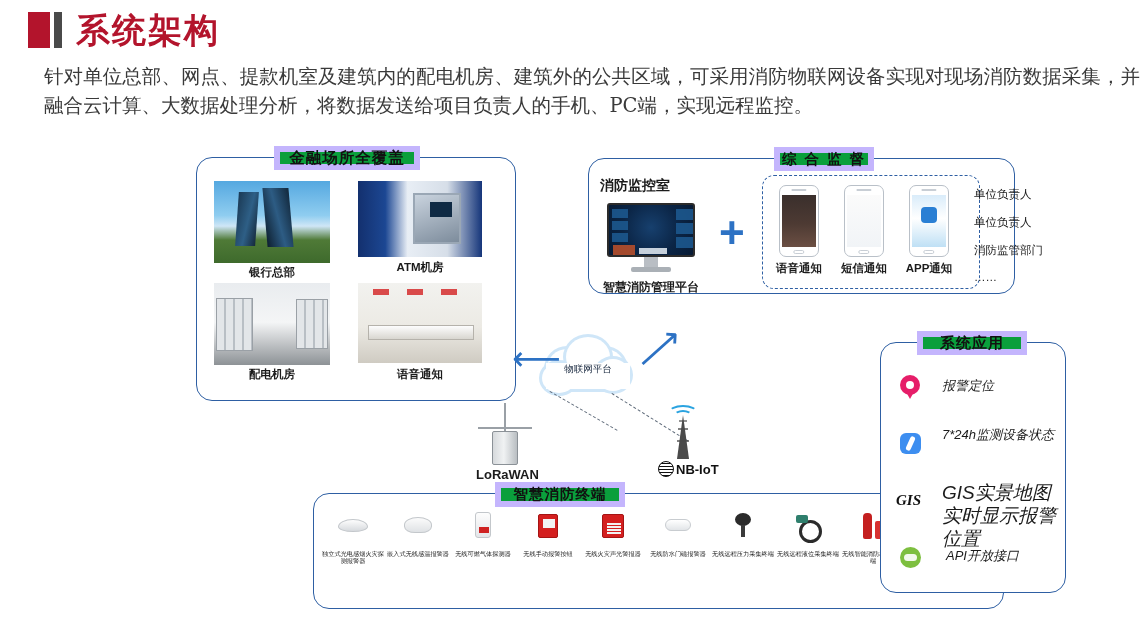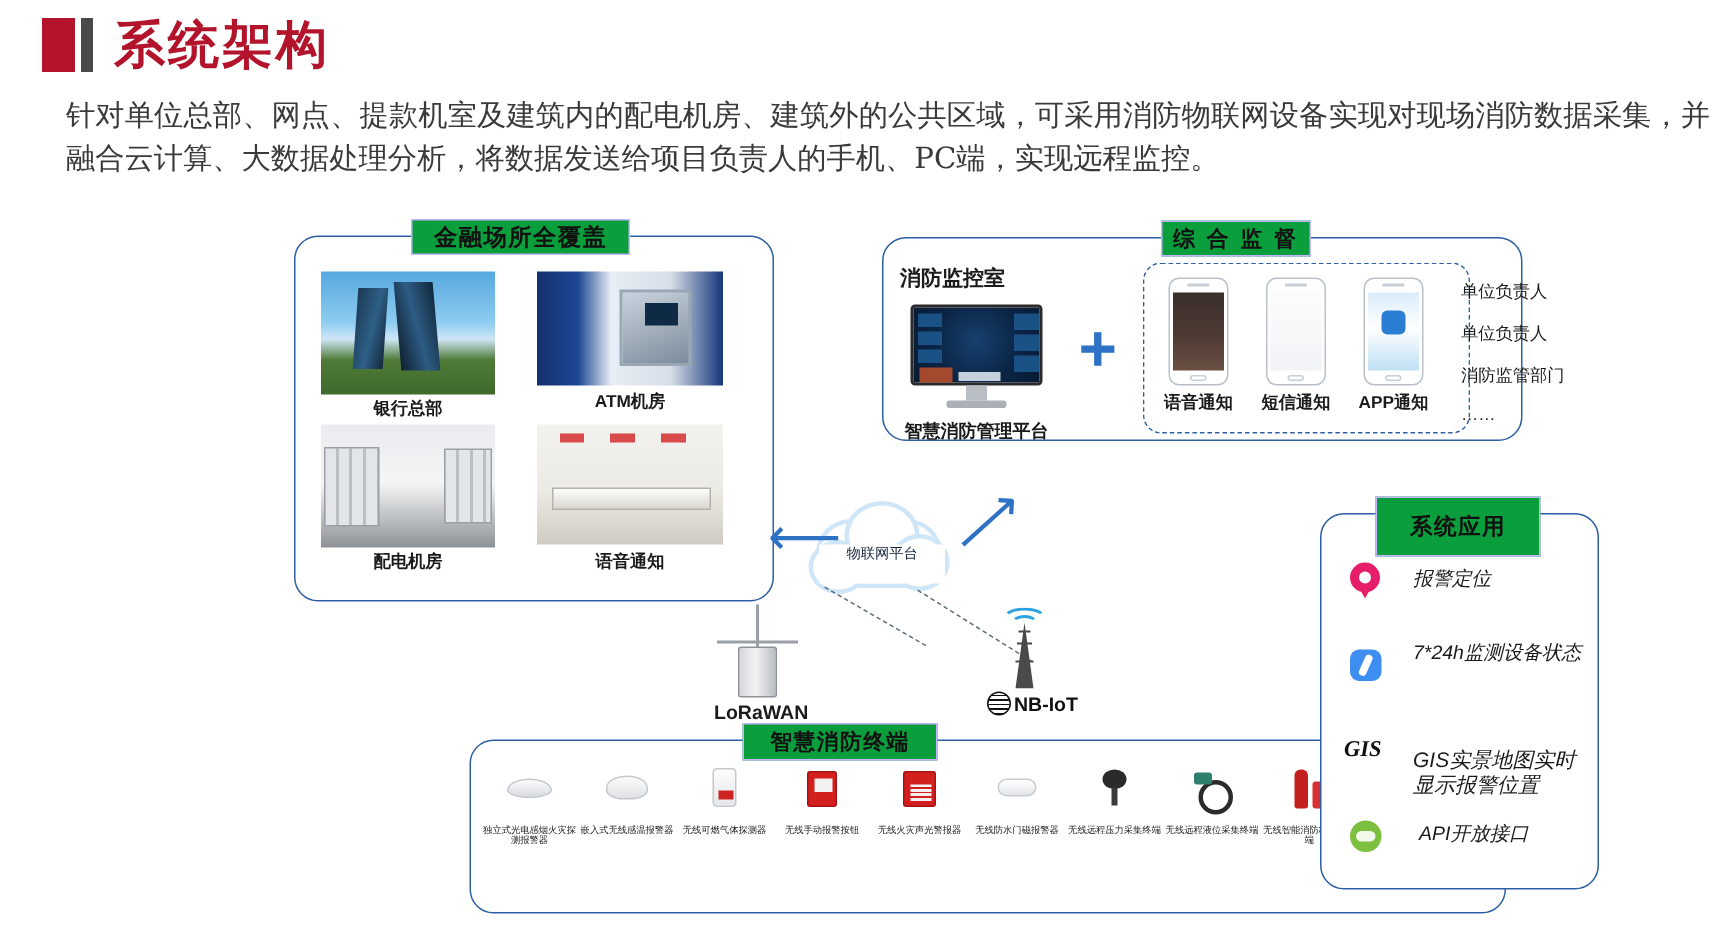--- a/index.html
+++ b/index.html
@@ -43,21 +43,21 @@
   }
   .dbox {
     position:absolute;
     border:1.4px dashed #2e5fa3;
     border-radius:12px;
     background:#ffffff;
   }
   .greentag {
     position:absolute;
     background:#0a9f3c;
-    border:1px solid #c4b5fd;
+    border:6px solid #c4b5fd;
     color:#111111;
     font-weight:bold;
     display:flex; align-items:center; justify-content:center;
     white-space:nowrap;
     z-index:6;
   }
 
   .cap { position:absolute; text-align:center; color:#1b1b1b; font-weight:bold; }
 
   
@@ -344,37 +344,37 @@
   <div class="dev" style="left:660px;top:380px;width:62px;height:96px;">
     <div class="devimg d-hydrant" style="top:6px;"></div>
     <div class="devcap" style="top:44px;font-size:6.2px;">无线智能消防栓监测终端</div>
   </div>
   <div class="dev" style="left:725px;top:380px;width:62px;height:96px;">
     <div class="devimg d-panel" style="top:8px;"></div>
     <div class="devcap" style="top:44px;font-size:6.2px;">组合式电气火灾温度探测器</div>
   </div>
 
   <div class="rbox" style="left:698px;top:215px;width:186px;height:251px;"></div>
-  <div class="greentag" style="left:735px;top:204px;width:110px;height:40px;font-size:15px;letter-spacing:1px;">系统应用</div>
+  <div class="greentag" style="left:735px;top:204px;width:110px;height:24px;font-size:15px;letter-spacing:1px;">系统应用</div>
 
   <div class="app-row" style="left:718px;top:248px;width:156px;height:34px;">
     <div class="app-icon ic-pin">
         <i></i>
       </div>
     <div class="app-text" style="left:42px;top:3px;width:112px;font-size:13px;">报警定位</div>
   </div>
 
   <div class="app-row" style="left:718px;top:300px;width:156px;height:40px;">
     <div class="app-icon ic-therm" style="top:6px;"></div>
     <div class="app-text" style="left:42px;top:0px;width:112px;font-size:13px;">7*24h监测设备状态</div>
   </div>
 
   <div class="app-row" style="left:714px;top:355px;width:162px;height:42px;">
     <div class="app-icon ic-gis" style="top:10px;font-size:15px;">GIS</div>
-    <div class="app-text" style="left:46px;top:16px;width:116px;font-size:14px;">GIS实景地图实时显示报警位置</div>
+    <div class="app-text" style="left:46px;top:0px;width:116px;font-size:19px;">GIS实景地图实时显示报警位置</div>
   </div>
 
   <div class="app-row" style="left:718px;top:418px;width:156px;height:30px;">
     <div class="app-icon ic-api" style="top:2px;"></div>
     <div class="app-text" style="left:46px;top:3px;width:112px;font-size:13px;">API开放接口</div>
   </div>
 
 </div>
 
 </body></html>

